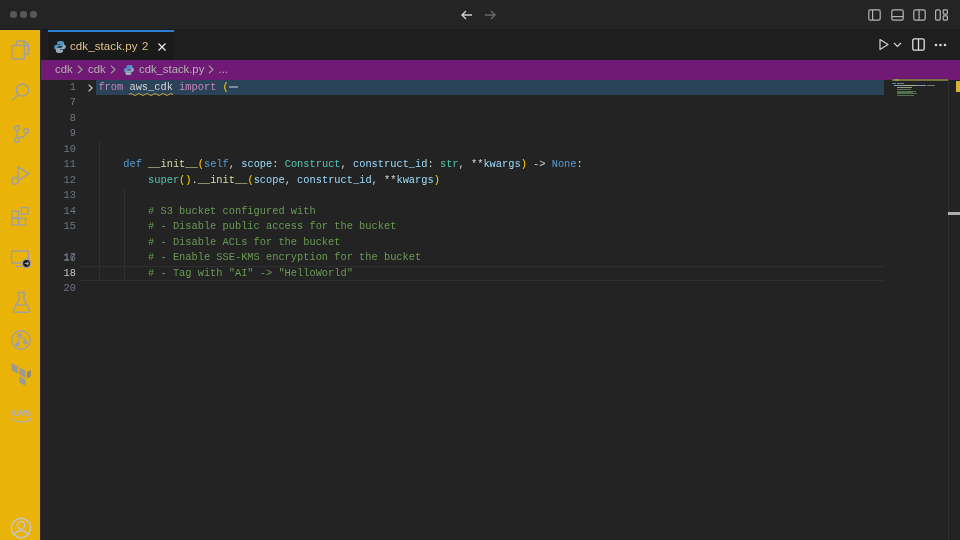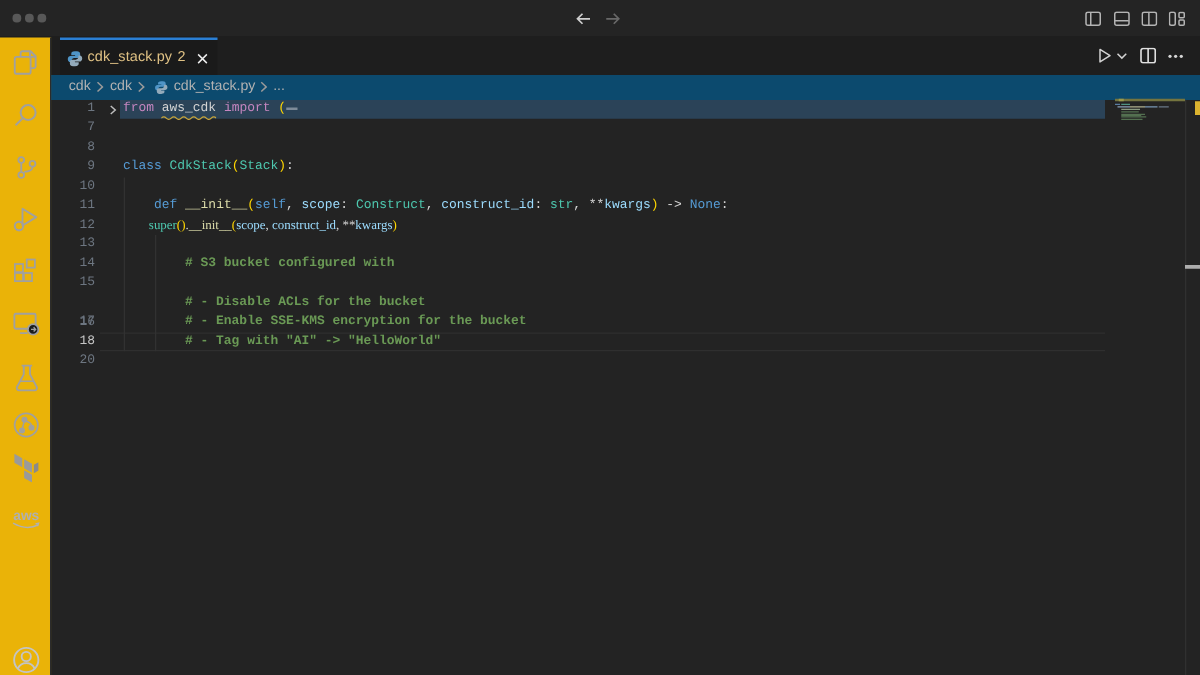--- a/index.html
+++ b/index.html
@@ -8,33 +8,33 @@
   
   #titlebar{position:absolute;left:0;top:0;width:960px;height:30px;background:#242424;border-bottom:1px solid #1d1d1d;}
   .dot{position:absolute;top:11.3px;width:6.5px;height:6.5px;border-radius:50%;background:#585858;}
   
   #activitybar{position:absolute;left:0;top:30px;width:41px;height:510px;background:#eab308;border-right:1px solid #2c2c2c;}
   
   #tabbar{position:absolute;left:41px;top:30px;width:919px;height:30px;background:#1e1e1e;}
   #tab{position:absolute;left:7px;top:0;width:126px;height:30px;background:#1a1a1a;border-top:2px solid #2a7fd4;}
   #tabname{position:absolute;left:22px;top:8px;font-size:11.5px;color:#dfc184;letter-spacing:0.1px;}
   
-  #crumbs{position:absolute;left:41px;top:60px;width:919px;height:19.5px;background:#0c4a6e;font-size:11.3px;color:#b2b2b2;}
+  #crumbs{position:absolute;left:41px;top:60px;width:919px;height:19.5px;background:#701a75;font-size:11.3px;color:#b2b2b2;}
   #crumbs span{position:absolute;top:2.5px;}
   
   #editor{position:absolute;left:41px;top:79.5px;width:919px;height:460.5px;background:#232323;}
   .gut{position:absolute;left:0;width:35px;text-align:right;font-family:"Liberation Mono",monospace;font-size:10.35px;line-height:15.5px;color:#6d7681;}
   .cl{position:absolute;left:57.4px;font-family:"Liberation Mono",monospace;font-size:10.35px;line-height:15.5px;white-space:pre;color:#d4d4d4;}
   .k{color:#569cd6;}   
   .kc{color:#c586c0;}  
   .fn{color:#dcdcaa;}  
   .ty{color:#4ec9b0;}  
   .v{color:#9cdcfe;}   
   .b{color:#ffd700;}   
-  .cm{color:#6a9955;font-weight:bold;}  
+  .cm{color:#6a9955;}  
   .mm{position:absolute;}
 </style></head>
 <body>
 
 <div id="titlebar">
   <div class="dot" style="left:10.3px;"></div>
   <div class="dot" style="left:20.3px;"></div>
   <div class="dot" style="left:30.3px;"></div>
   <svg class="abs" style="left:460px;top:8px;" width="14" height="14" viewBox="0 0 14 14" fill="none" stroke="#cfcfcf" stroke-width="1.4">
       <path d="M12 7 H2 M6 3 L2 7 L6 11"></path>
@@ -210,24 +210,24 @@
       <path d="M2.6 0.8 L6.2 4 L2.6 7.2"></path>
     </svg>
 
   <div class="cl" style="top:0px;"><span class="kc">from</span> aws_cdk <span class="kc">import</span> <span class="b">(</span></div>
 
   <svg class="abs" style="left:88px;top:12.5px;" width="44" height="4" viewBox="0 0 44 4" fill="none" stroke="#c9a63b" stroke-width="1">
       <path d="M0 2.5 Q 2 0.5 4 2.5 T 8 2.5 T 12 2.5 T 16 2.5 T 20 2.5 T 24 2.5 T 28 2.5 T 32 2.5 T 36 2.5 T 40 2.5 T 44 2.5"></path>
     </svg>
 
   <div class="abs" style="left:188px;top:6.5px;width:9px;height:2px;background:#7d8b99;"></div>
-  <div class="cl" style="top:46.5px;"><span class="k">class</span> <span class="ty">CdkStack</span><span class="b">(</span><span class="ty">Stack</span><span class="b">)</span>:</div>
   <div class="cl" style="top:77.5px;">    <span class="k">def</span> <span class="fn">__init__</span><span class="b">(</span><span class="k">self</span>, <span class="v">scope</span>: <span class="ty">Construct</span>, <span class="v">construct_id</span>: <span class="ty">str</span>, **<span class="v">kwargs</span><span class="b">)</span> -&gt; <span class="k">None</span>:</div>
-  <div class="cl" style="top:93px;font-family:Liberation Serif, serif;">        <span class="ty">super</span><span class="b">()</span>.<span class="fn">__init__</span><span class="b">(</span><span class="v">scope</span>, <span class="v">construct_id</span>, **<span class="v">kwargs</span><span class="b">)</span></div>
+  <div class="cl" style="top:93px;">        <span class="ty">super</span><span class="b">()</span>.<span class="fn">__init__</span><span class="b">(</span><span class="v">scope</span>, <span class="v">construct_id</span>, **<span class="v">kwargs</span><span class="b">)</span></div>
   <div class="cl" style="top:124px;"><span class="cm">        # S3 bucket configured with</span></div>
+  <div class="cl" style="top:139.5px;"><span class="cm">        # - Disable public access for the bucket</span></div>
   <div class="cl" style="top:155px;"><span class="cm">        # - Disable ACLs for the bucket</span></div>
   <div class="cl" style="top:170.5px;"><span class="cm">        # - Enable SSE-KMS encryption for the bucket</span></div>
   <div class="cl" style="top:186px;"><span class="cm">        # - Tag with "AI" -&gt; "HelloWorld"</span></div>
 
   <div id="minimap" class="abs" style="left:850px;top:0;width:57px;height:30px;">
     <div class="mm" style="left:0.5px;top:-0.2px;width:56px;height:1.6px;background:#74743f;"></div>
     <div class="mm" style="left:3.5px;top:-0.2px;width:4px;height:1.6px;background:#99994d;"></div>
     <div class="mm" style="left:1px;top:3.4px;width:4px;height:1px;background:#5a7da0;"></div>
     <div class="mm" style="left:5.5px;top:3.4px;width:7.5px;height:1px;background:#4f9384;"></div>
     <div class="mm" style="left:3.4px;top:5.4px;width:10px;height:1.2px;background:#8aa0b8;"></div>

